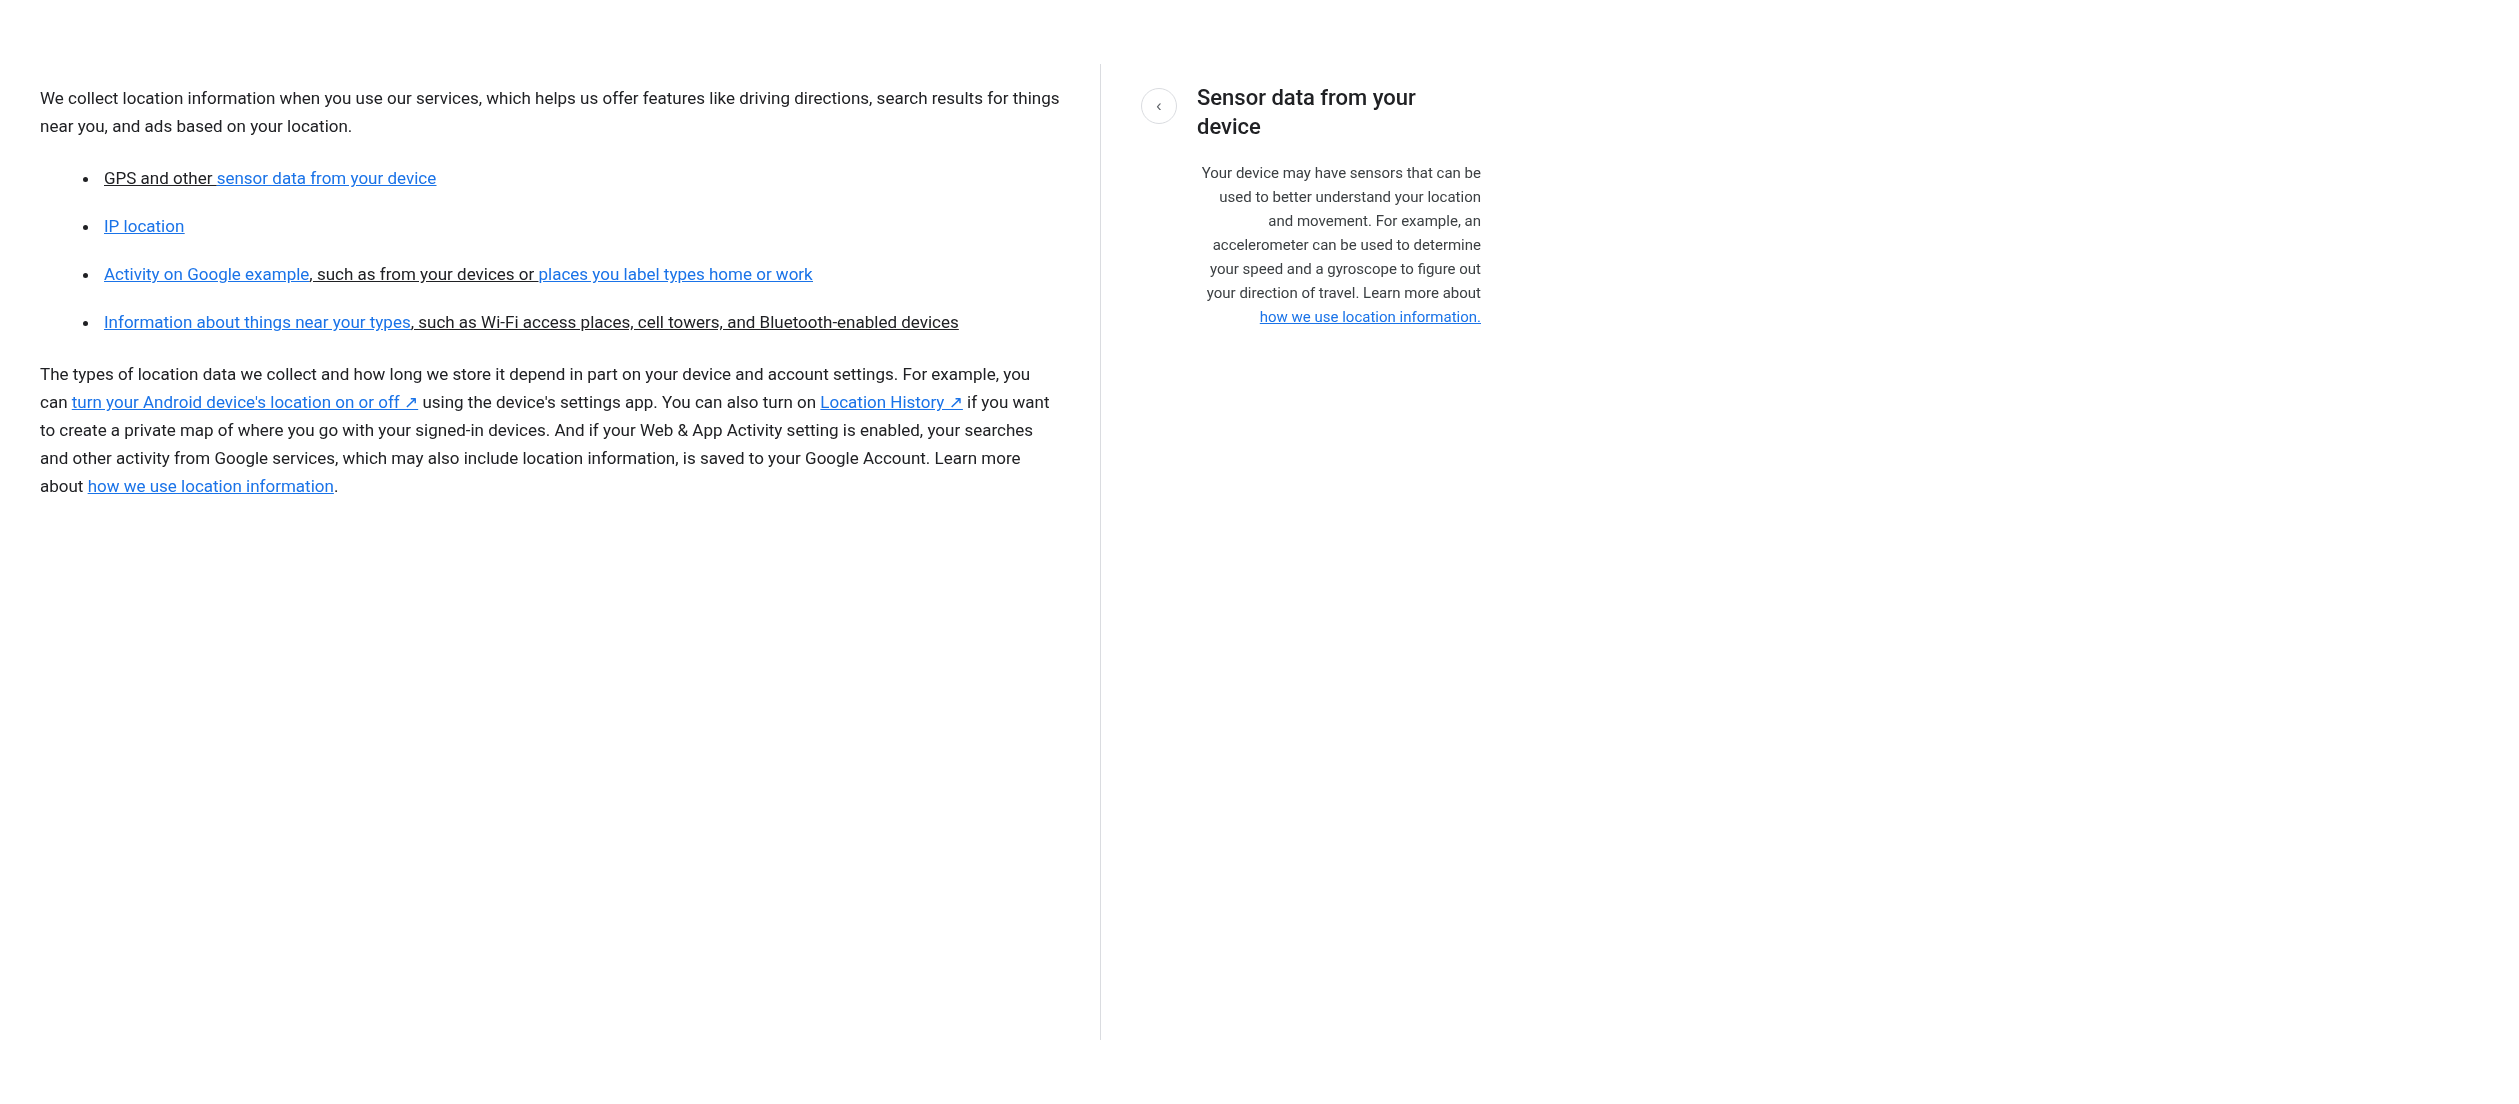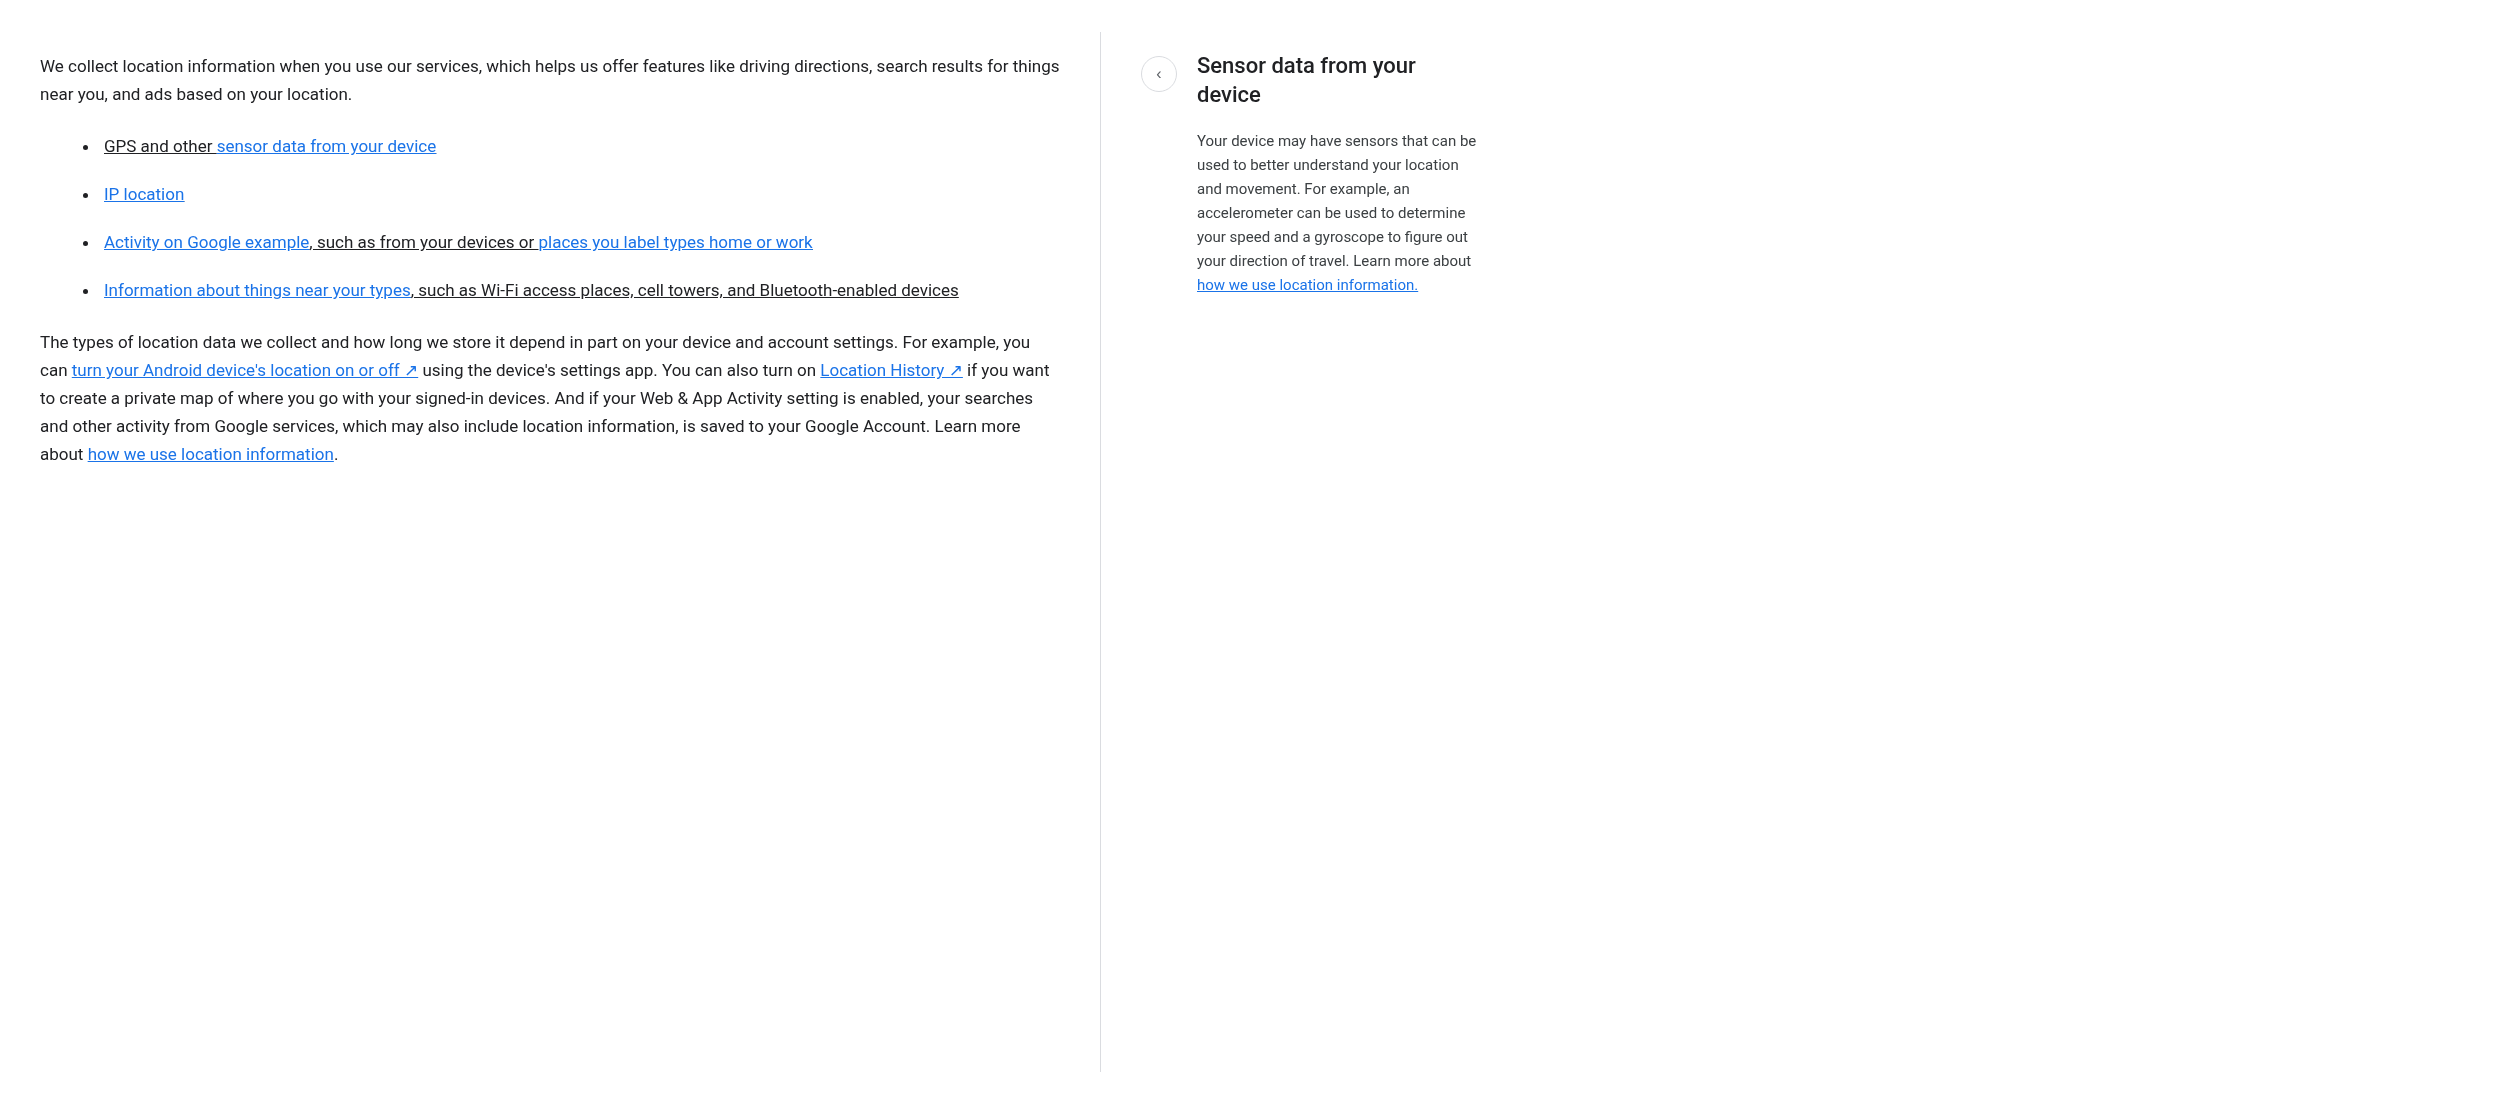--- a/index.html
+++ b/index.html
@@ -14,21 +14,21 @@
       color: #202124;
       background: #ffffff;
       line-height: 1.6;
     }
 
     .page-container {
       display: flex;
       flex-direction: row;
       width: 2130px;
       min-height: 1104px;
-      padding: 32px 0;
+      padding: 64px 0;
     }
 
     .main-content {
       flex: 1;
       max-width: 1100px;
       padding: 20px 40px 20px 40px;
       font-size: 17px;
       line-height: 1.65;
       color: #202124;
     }
@@ -95,20 +95,21 @@
       font-weight: 500;
       color: #202124;
       line-height: 1.3;
       margin-bottom: 20px;
     }
 
     .sidebar-body {
       font-size: 15px;
       line-height: 1.6;
       color: #3c4043;
+      text-align: right;
     }
 
     .sidebar-body a.inline-link {
       color: #1a73e8;
       text-decoration: underline;
     }
   </style>
 </head>
 <body>
 

